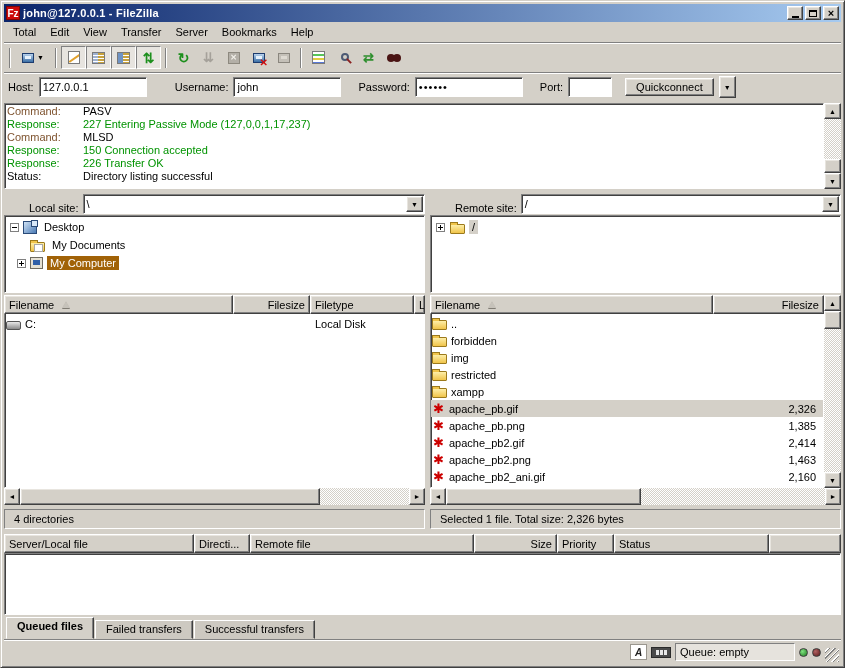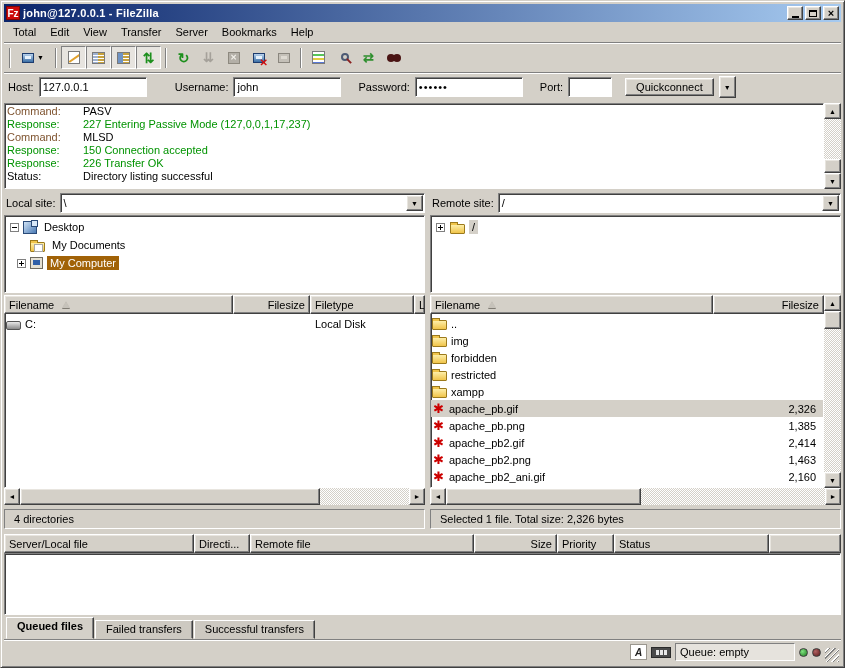--- a/index.html
+++ b/index.html
@@ -90,21 +90,21 @@
   .sb-thumb-v { height:18px; flex:0 0 auto; }
   .sb-thumb-h { flex:0 0 auto; }
 
   
   .main { flex:0 0 338px; display:flex; margin-top:2px; }
   .pane { display:flex; flex-direction:column; }
   .pane.left { width:421px; flex:0 0 421px; }
   .pane.right { flex:1; }
   .splitter { width:5px; flex:0 0 5px; }
 
-  .site-row { flex:0 0 24px; display:flex; align-items:center; gap:4px; padding:1px 0; }
+  .site-row { flex:0 0 24px; display:flex; align-items:flex-end; gap:4px; padding:1px 0;margin-left:23px; }
   .site-label { padding-left:2px; white-space:nowrap; }
   .combo { flex:1; height:20px; display:flex; background:#fff; border:1px solid; border-color:#808080 #fff #fff #808080; box-shadow: inset 1px 1px 0 #404040; }
   .combo-value { flex:1; padding:2px 3px; line-height:15px; }
   .combo-btn { width:17px; margin:1px; display:flex; align-items:center; justify-content:center; font-size:7px; }
 
   .treebox { flex:0 0 78px; background:#fff; border:1px solid; border-color:#808080 #fff #fff #808080; box-shadow: inset 1px 1px 0 #404040; padding:2px 0 0 2px; overflow:hidden; }
   .tree-row { display:flex; align-items:center; height:18px; white-space:nowrap; }
   .tree-indent { width:16px; flex:0 0 16px; }
   .expander { width:9px; height:9px; flex:0 0 9px; border:1px solid #808080; background:#fff; position:relative; margin:0 4px 0 3px; }
   .expander::before { content:""; position:absolute; left:1px; top:3px; width:5px; height:1px; background:#000; }
@@ -416,28 +416,28 @@
               <div class="lrow">
                   <span class="cell-name" style="width:283px">
                     <span class="ficon"></span>
                     <span>..</span>
                   </span>
                   <span class="cell-num" style="flex:1"></span>
                 </div>
               <div class="lrow">
                   <span class="cell-name" style="width:283px">
                     <span class="ficon"></span>
+                    <span>forbidden</span>
+                  </span>
+                  <span class="cell-num" style="flex:1"></span>
+                </div>
+              <div class="lrow">
+                  <span class="cell-name" style="width:283px">
+                    <span class="ficon"></span>
                     <span>img</span>
-                  </span>
-                  <span class="cell-num" style="flex:1"></span>
-                </div>
-              <div class="lrow">
-                  <span class="cell-name" style="width:283px">
-                    <span class="ficon"></span>
-                    <span>forbidden</span>
                   </span>
                   <span class="cell-num" style="flex:1"></span>
                 </div>
               <div class="lrow">
                   <span class="cell-name" style="width:283px">
                     <span class="ficon"></span>
                     <span>restricted</span>
                   </span>
                   <span class="cell-num" style="flex:1"></span>
                 </div>

